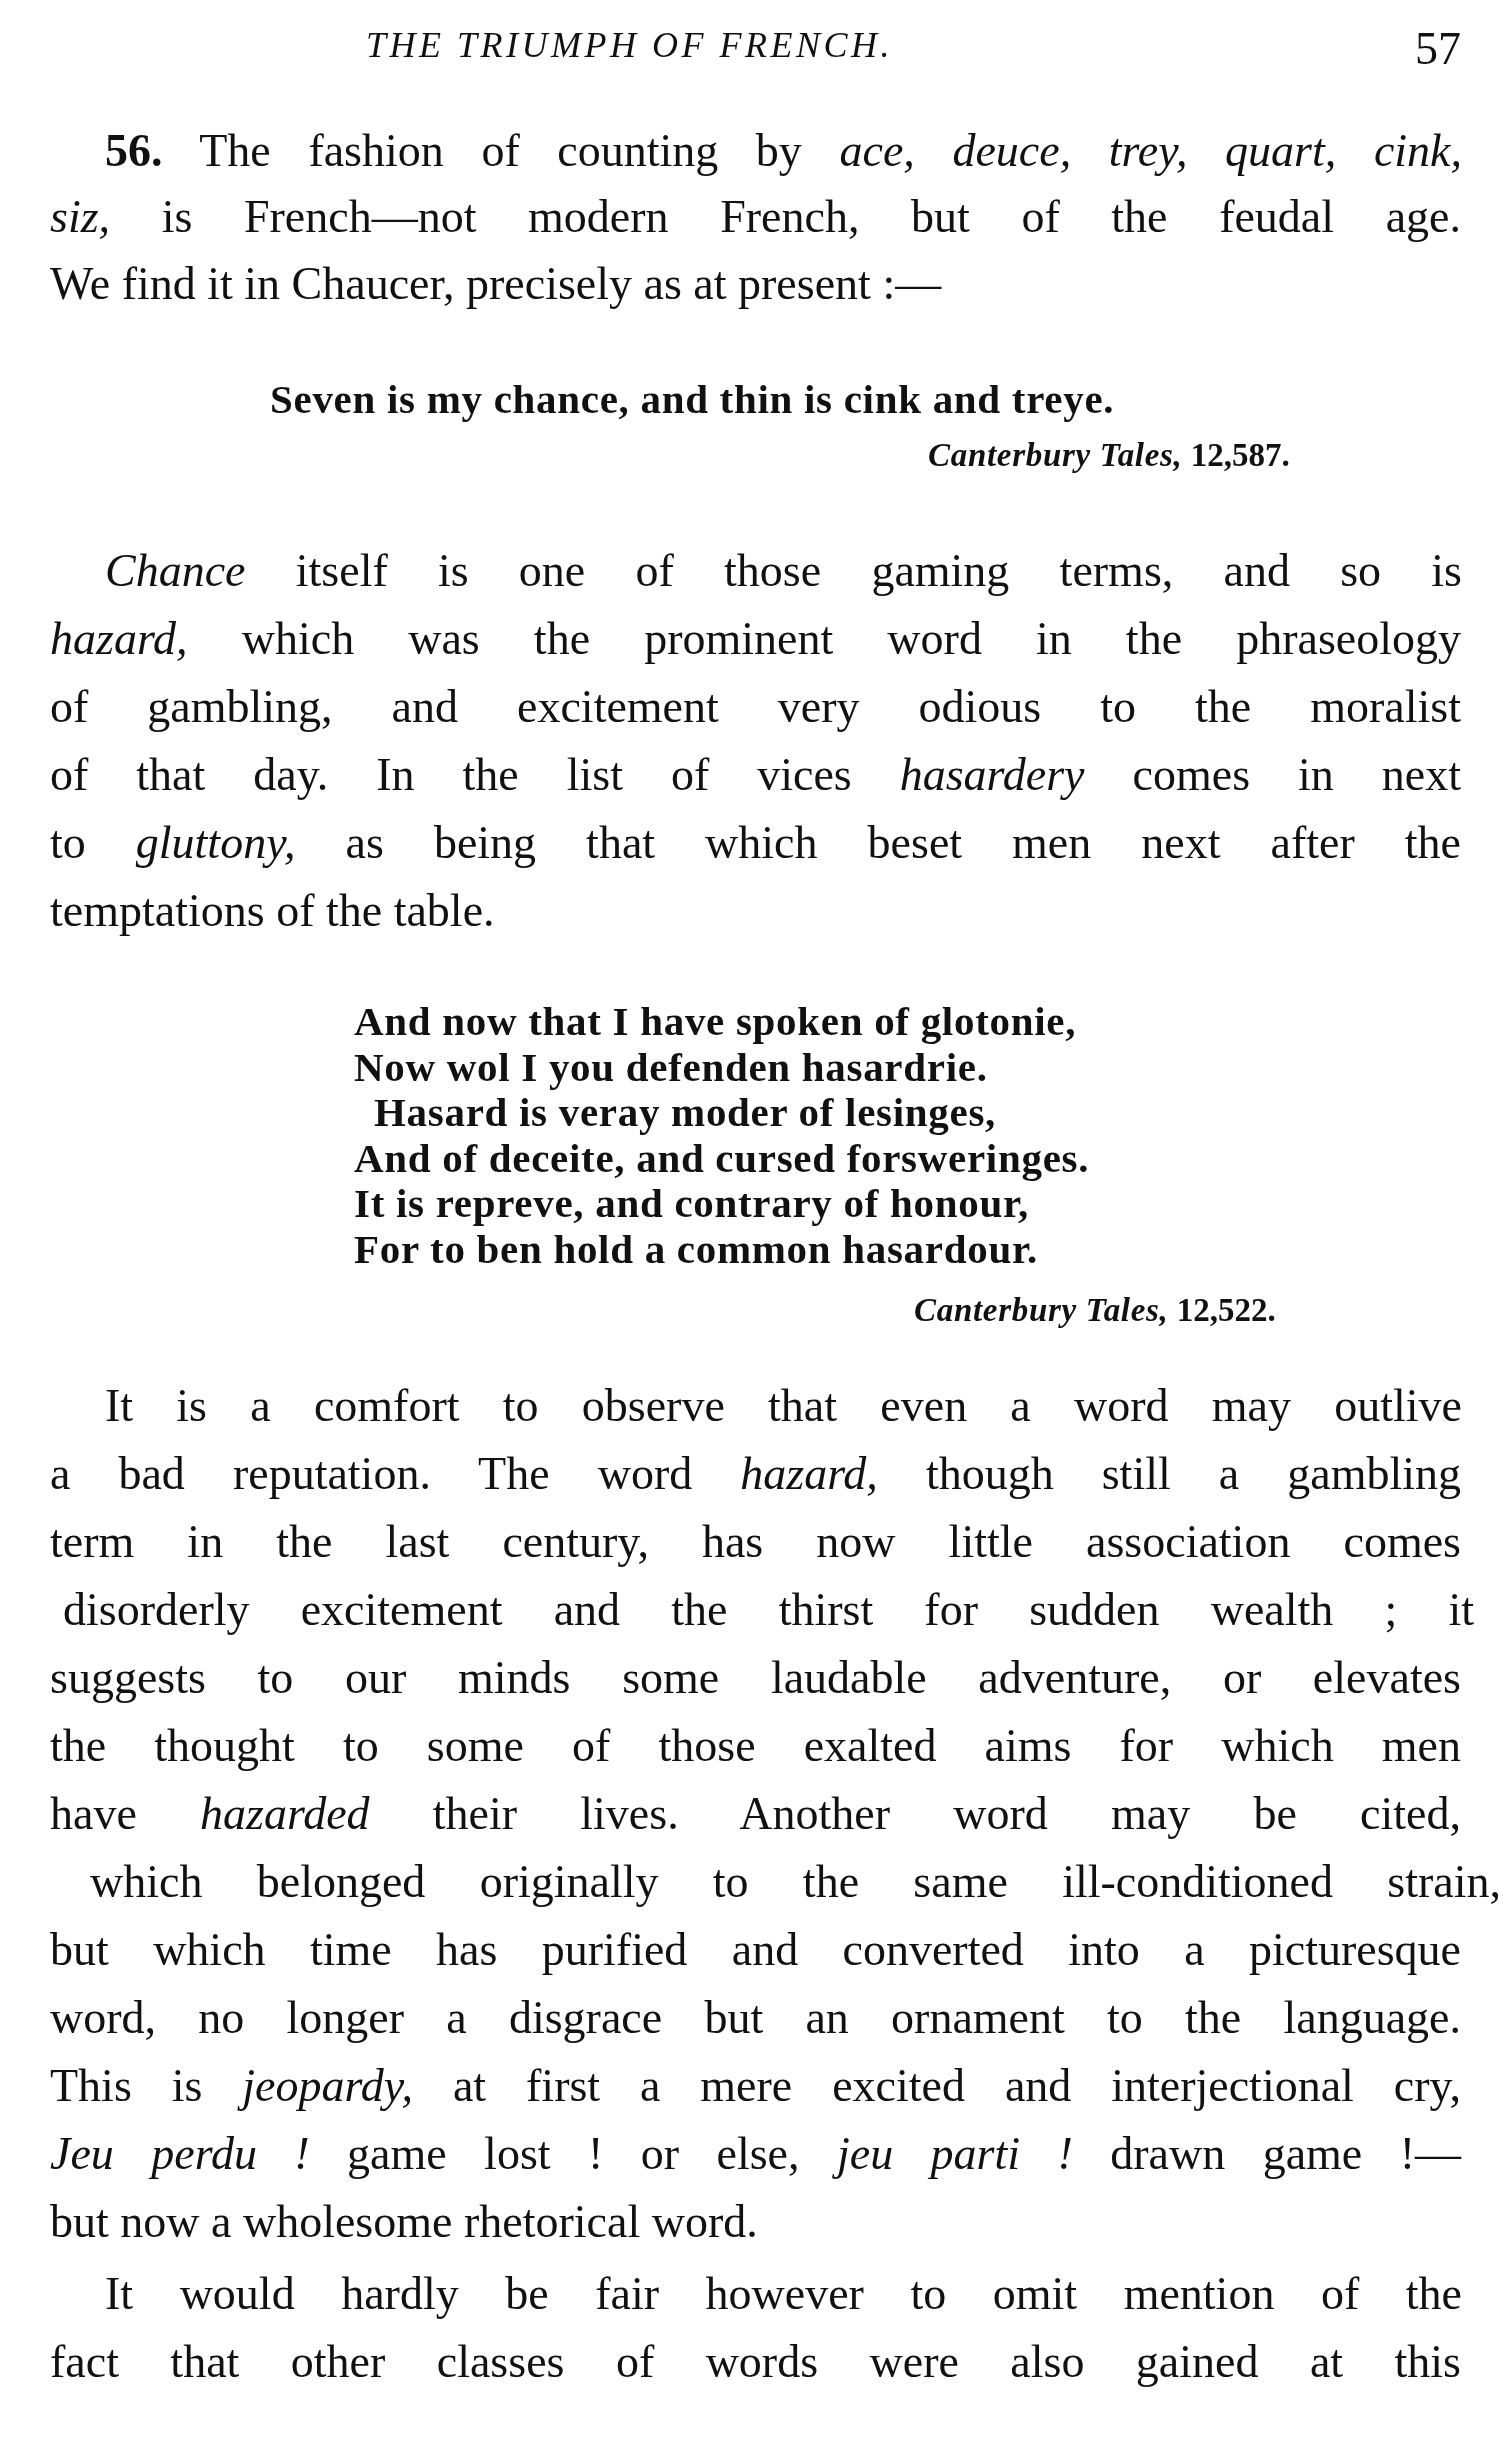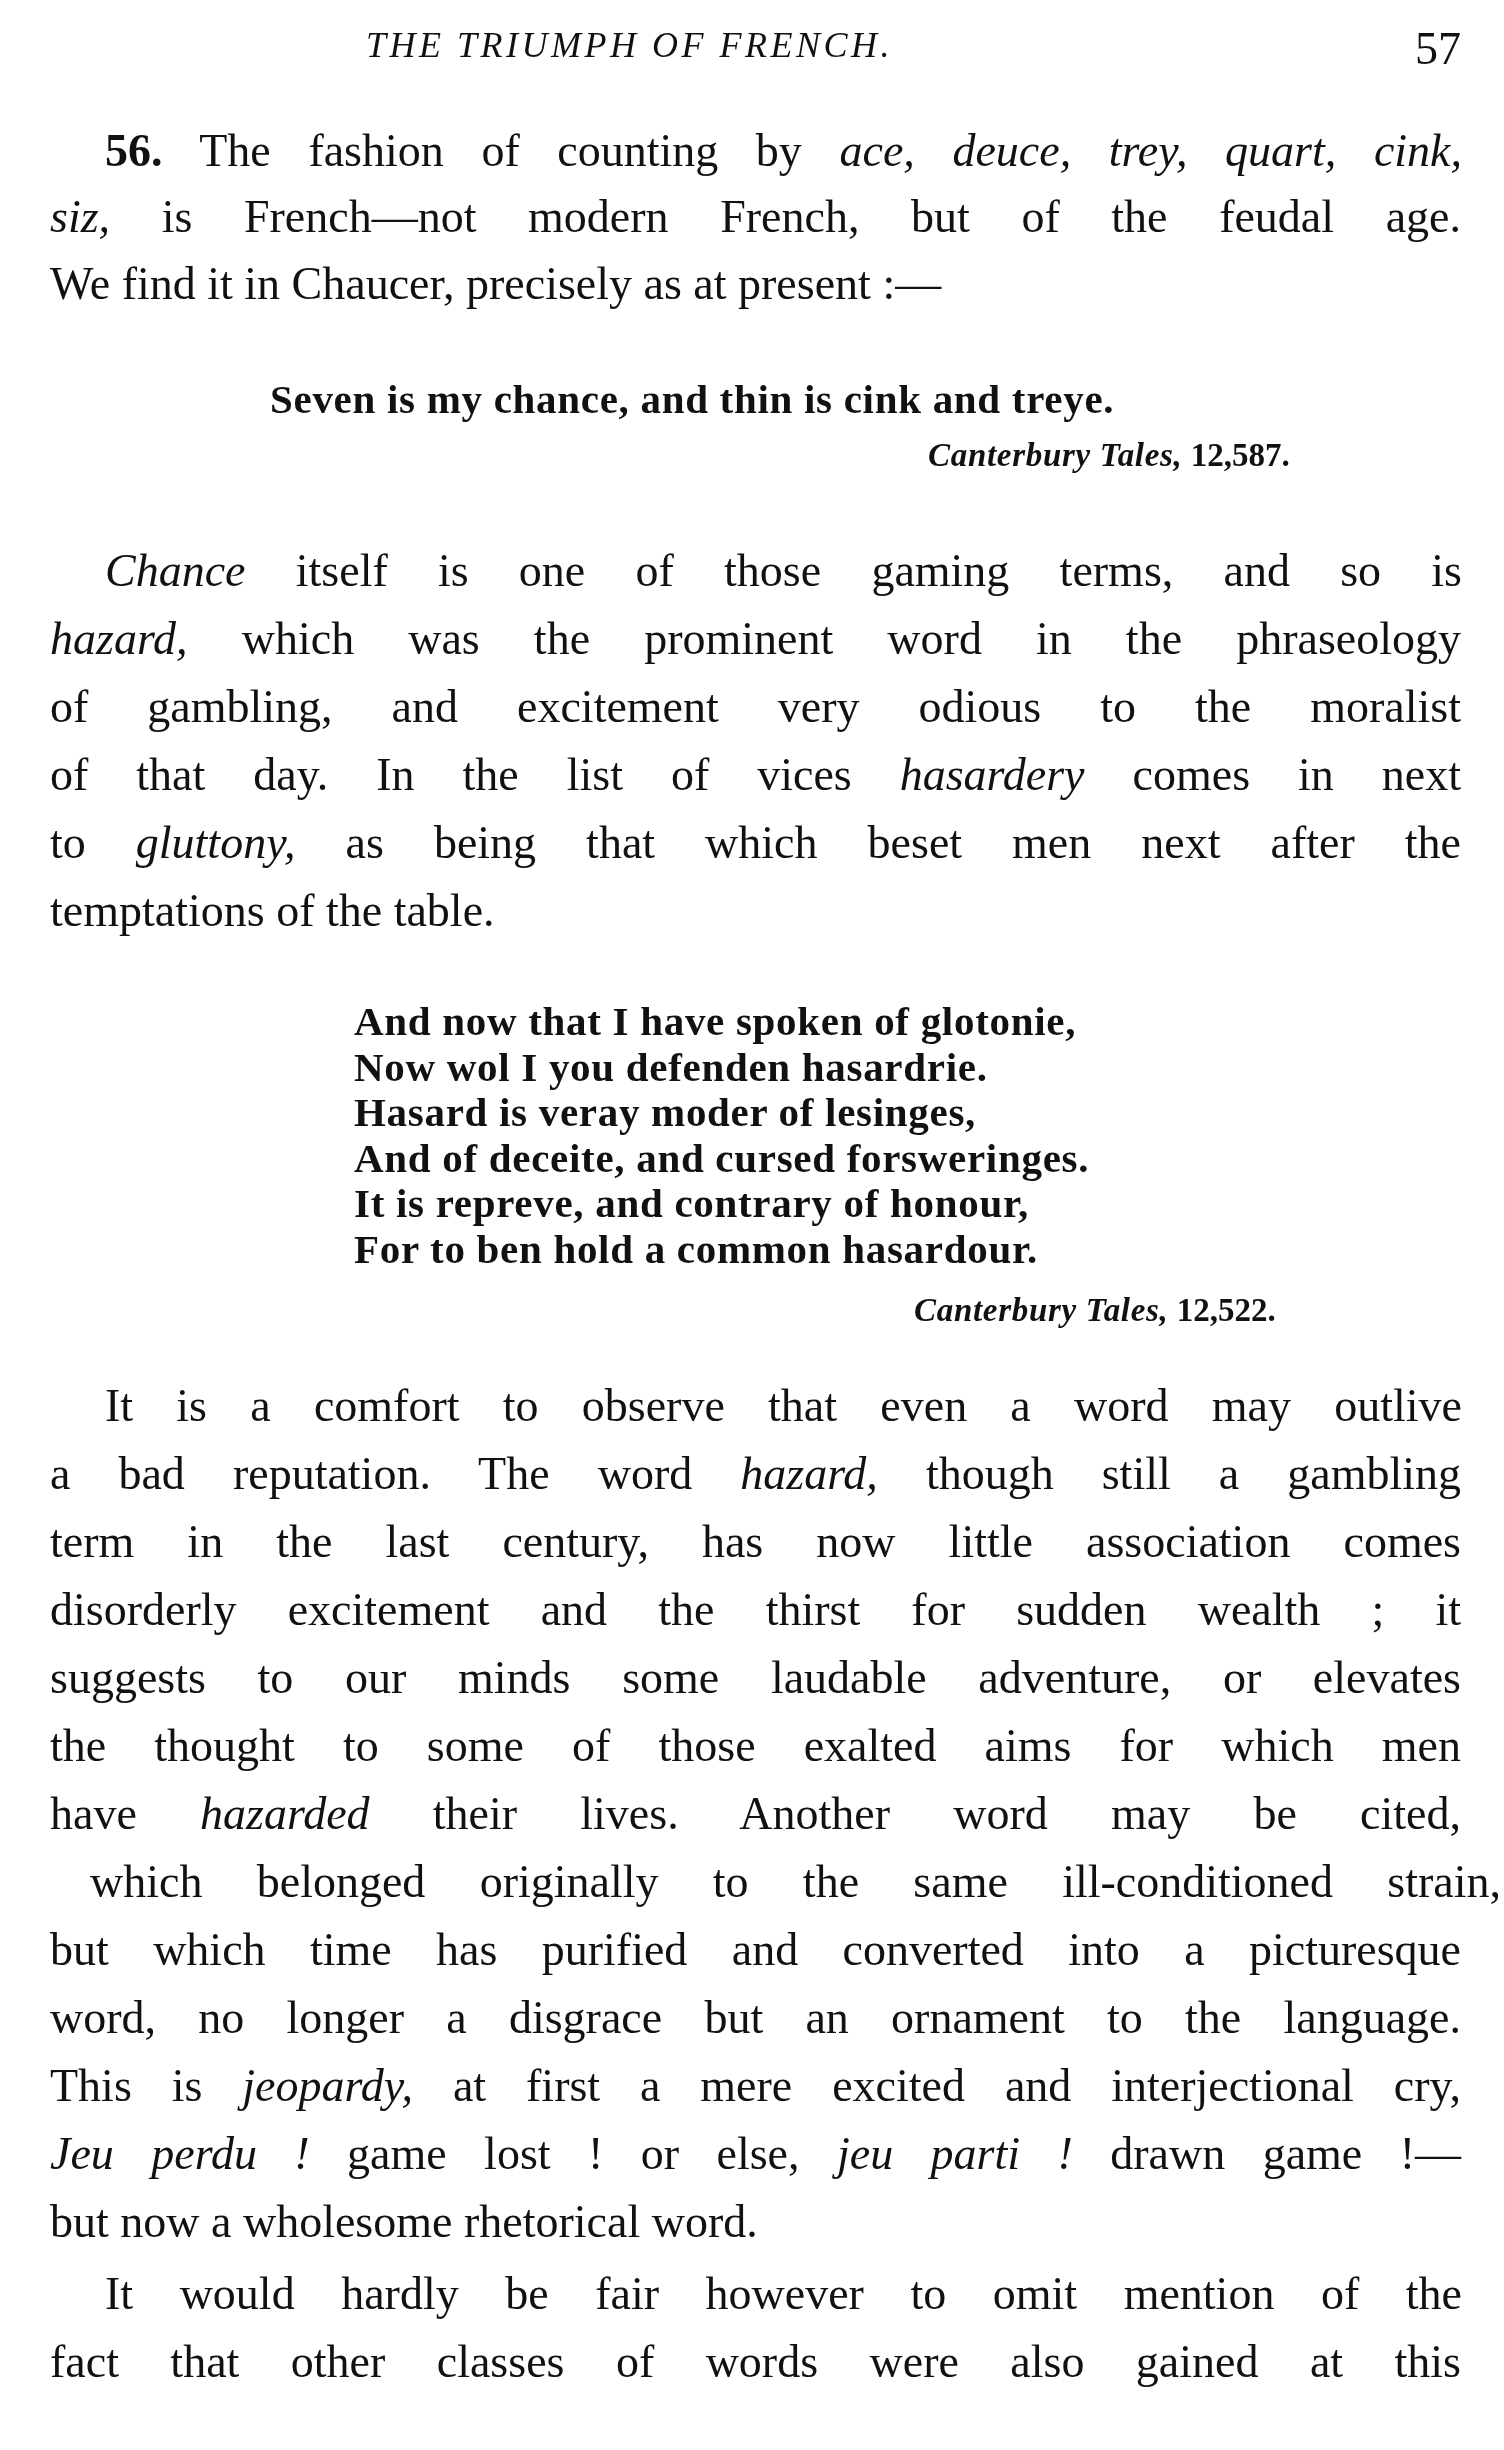--- a/index.html
+++ b/index.html
@@ -65,41 +65,41 @@
       <span>to </span><i>gluttony,</i><span> as being that which beset men next after the</span>
     </div>
     <div class="body-line last" style="top:883px;">
       <span>temptations of the table.</span>
     </div>
   </div>
 
   <div>
     <div class="verse-line" style="top:1000px; left:354px;">And now that I have spoken of glotonie,</div>
     <div class="verse-line" style="top:1046px; left:354px;">Now wol I you defenden hasardrie.</div>
-    <div class="verse-line" style="top:1091px; left:354px;">Hasard is veray moder of lesinges,</div>
+    <div class="verse-line" style="top:1091px; left:374px;">Hasard is veray moder of lesinges,</div>
     <div class="verse-line" style="top:1137px; left:354px;">And of deceite, and cursed forsweringes.</div>
     <div class="verse-line" style="top:1182px; left:354px;">It is repreve, and contrary of honour,</div>
     <div class="verse-line" style="top:1228px; left:354px;">For to ben hold a common hasardour.</div>
     <div class="citation" style="top:1289px; left:914px;">
       <i>Canterbury Tales,</i>
       <span>12,522.</span>
     </div>
   </div>
 
   <div>
     <div class="body-line indent" style="top:1378px;">
       <span>It is a comfort to observe that even a word may outlive</span>
     </div>
     <div class="body-line" style="top:1446px;">
       <span>a bad reputation.  The word </span><i>hazard,</i><span> though still a gambling</span>
     </div>
     <div class="body-line" style="top:1514px;">
       <span>term in the last century, has now little association comes</span>
     </div>
-    <div class="body-line" style="top:1582px;">
+    <div class="body-line" style="top:1582px;margin-left:13px;">
       <span>disorderly excitement and the thirst for sudden wealth ; it</span>
     </div>
     <div class="body-line" style="top:1650px;">
       <span>suggests to our minds some laudable adventure, or elevates</span>
     </div>
     <div class="body-line" style="top:1718px;">
       <span>the thought to some of those exalted aims for which men</span>
     </div>
     <div class="body-line" style="top:1786px;">
       <span>have </span><i>hazarded</i><span> their lives.  Another word may be cited,</span>

